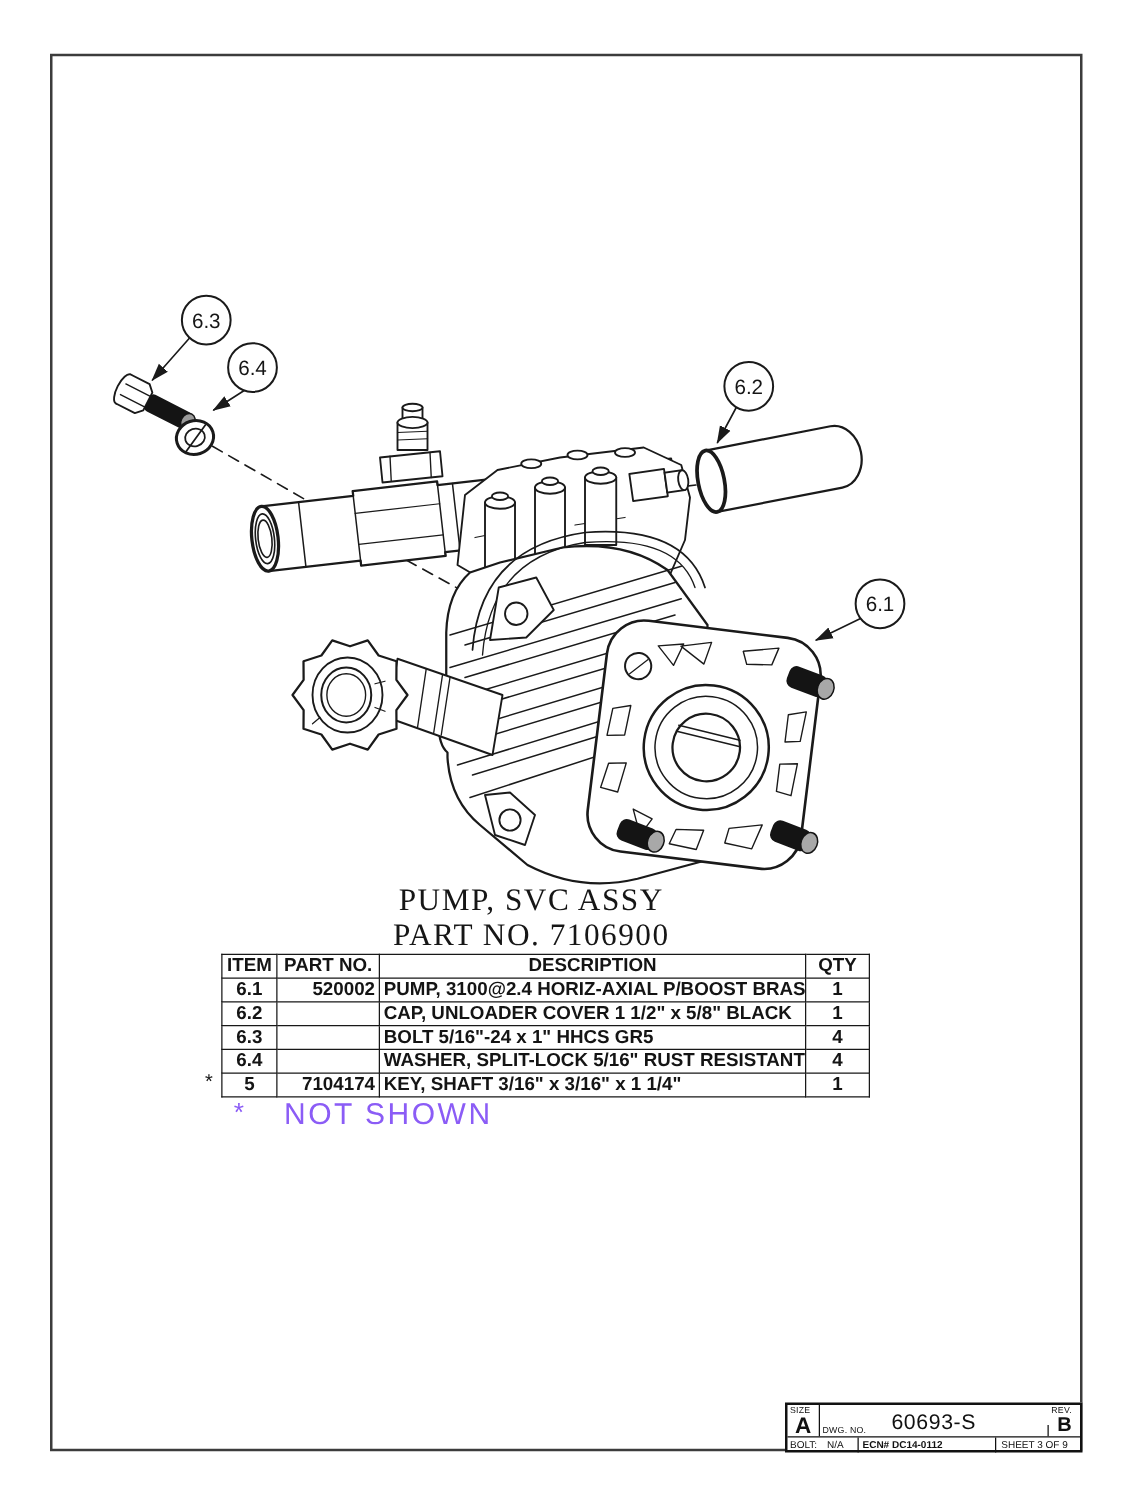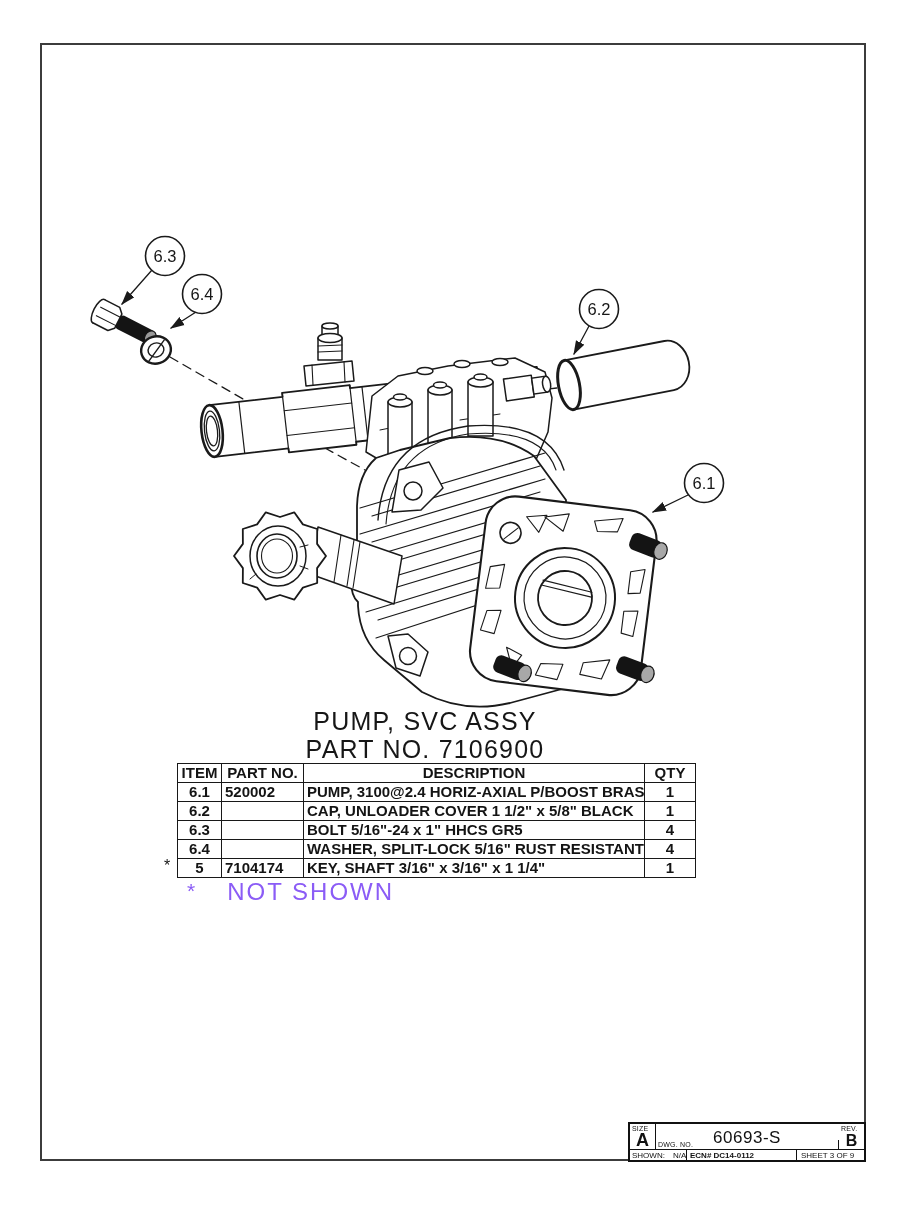--- a/index.html
+++ b/index.html
@@ -9,36 +9,36 @@
   }
   .sheet-border{
     position:absolute;left:40px;top:43px;width:822px;height:1114px;
     border:2px solid #3c3c3c;
   }
   .art{position:absolute;left:0;top:0;}
 
   
   .drawing-title{
     position:absolute;left:177px;top:707px;width:496px;
-    text-align:center;line-height:28px;font-size:25px;letter-spacing:1.2px;color:#161616;
+    text-align:center;line-height:28px;font-size:25px;letter-spacing:1.2px;color:#161616;font-family:Liberation Serif, serif;
   }
 
   
   table.parts{
     position:absolute;left:177px;top:763px;width:496px;
     border-collapse:collapse;table-layout:fixed;
     font-size:15px;color:#141414;
   }
   table.parts td,table.parts th{
     border:1.6px solid #181818;padding:0 3px;height:18px;
     font-weight:700;white-space:nowrap;overflow:hidden;line-height:18px;
   }
   table.parts th{text-align:center;font-size:15px;}
   .col-item{width:37px;text-align:center;}
-  .col-part{width:75px;text-align:left;}
+  .col-part{width:75px;text-align:right;}
   .col-desc{width:334px;text-align:left;margin-left:28px;}
   .col-qty{width:44px;text-align:center;}
   .row-marker{
     position:absolute;left:164px;top:857px;font-size:16px;color:#141414;
   }
   .footnote{
     position:absolute;left:187px;top:878px;font-size:24px;letter-spacing:2px;color:#8b5cf6;
   }
   .footnote .fn-marker{font-size:21px;margin-right:30px;vertical-align:2px;}
 
@@ -316,20 +316,20 @@
         <span class="tb-label">DWG.  NO.</span>
         <span class="tb-dwgno">60693-S</span>
       </div>
       <div class="tb-cell tb-rev">
         <span class="tb-label">REV.</span>
         <span class="tb-big">B</span>
       </div>
     </div>
     <div class="tb-row-bot">
       <div class="tb-cell tb-scale">
-        <span>SHOWN:</span><span class="v">N/A</span>
+        <span>BOLT:</span><span class="v">N/A</span>
       </div>
       <div class="tb-cell tb-ecn">ECN# DC14-0112</div>
       <div class="tb-cell tb-sheet">SHEET 3 OF 9</div>
     </div>
   </div>
 
 </div>
 
 </body></html>

